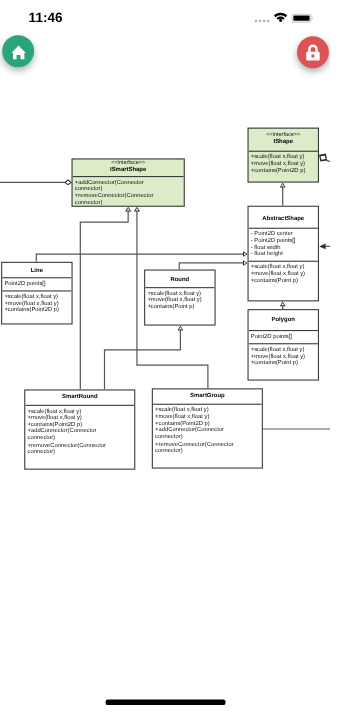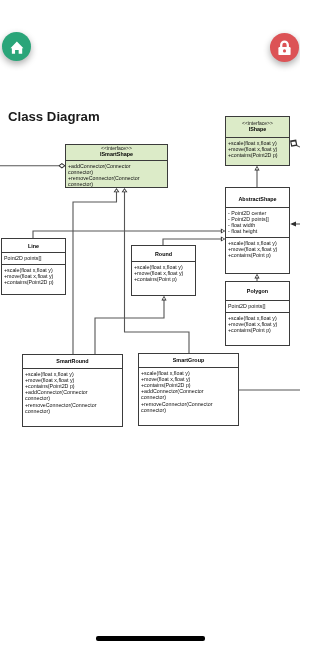--- a/index.html
+++ b/index.html
@@ -35,36 +35,56 @@
   .cls .cname { font-size:5.4px; font-weight:bold; color:#000; display:block; line-height:6.6px; }
   .cls .sect { border-top:1px solid #3b3b3b; padding:1.5px 2px 0 2px; }
   .cls .row { font-size:5.3px; color:#111; line-height:6.2px; max-width:73px; }
 
 </style>
 </head>
 <body>
 
 <div class="phone">
 
+  <div class="status">
+    <div class="clock">11:46</div>
+    <svg class="sb-icons" width="70" height="26" viewBox="0 0 70 26">
+      <g fill="#b0b0b0">
+        <circle cx="3.8" cy="19.1" r="1.2"></circle>
+          <circle cx="7.3" cy="19.1" r="1.2"></circle>
+        <circle cx="11.1" cy="19.1" r="1.2"></circle>
+          <circle cx="14.7" cy="19.1" r="1.2"></circle>
+      </g>
+      <g fill="#000" transform="translate(20.1,11.7)">
+        <path d="M6 0 C3.5 0 1.3 1.05 0 2.4 L1.5 4.0 C2.6 2.85 4.2 2.15 6 2.15 C7.8 2.15 9.4 2.85 10.5 4.0 L12 2.4 C10.7 1.05 8.5 0 6 0 Z"></path>
+        <path d="M6 3.3 C4.5 3.3 3.15 3.9 2.25 4.85 L3.65 6.25 C4.25 5.65 5.1 5.3 6 5.3 C6.9 5.3 7.75 5.65 8.35 6.25 L9.75 4.85 C8.85 3.9 7.5 3.3 6 3.3 Z"></path>
+        <circle cx="6" cy="7.0" r="1.35"></circle>
+      </g>
+      <g transform="translate(35.9,12.4)">
+        <rect x="0.5" y="0.5" width="17.4" height="7.2" rx="2.0" ry="2.0" fill="none" stroke="#c9c9c9" stroke-width="1"></rect>
+        <rect x="1.8" y="1.7" width="14.8" height="4.8" rx="1.0" ry="1.0" fill="#000"></rect>
+        <path d="M18.9 2.5 L18.9 5.7 C19.8 5.4 19.8 2.8 18.9 2.5 Z" fill="#c9c9c9"></path>
+      </g>
+    </svg>
+  </div>
 
   <div class="fab fab-home">
     <svg width="16" height="16" viewBox="0 0 24 24">
       <path d="M11.8 3.7 L2.2 13.8 L4.3 13.8 L4.3 22.2 L9.1 22.2 L9.1 16.5 L14.5 16.5 L14.5 22.2 L19.8 22.2 L19.8 13.8 L21.7 13.8 Z" fill="#fff"></path>
     </svg>
   </div>
 
   <div class="fab fab-lock">
     <svg width="19" height="19" viewBox="0 0 24 24">
       <path d="M12 3.2 A5.6 5.6 0 0 0 6.4 8.8 L6.4 12.2 L9.3 12.2 L9.3 8.8 A2.7 2.7 0 0 1 14.7 8.8 L14.7 12.2 L17.6 12.2 L17.6 8.8 A5.6 5.6 0 0 0 12 3.2 Z" fill="#fff"></path>
       <rect x="4.3" y="11.4" width="15.4" height="10.2" rx="1.5" fill="#fff"></rect>
       <circle cx="12" cy="16.3" r="2.0" fill="#dc5356"></circle>
     </svg>
   </div>
 
-  <div class="title">Class Diagram</div>
 
   <svg class="conn" width="300" height="649" viewBox="0 0 300 649">
     <g fill="none" stroke="#565656" stroke-width="1.1">
       <path d="M73 354 L73 202 L116.5 202 L116.5 189.6"></path>
       <path d="M189 353 L189 332 L124.5 332 L124.5 189.6"></path>
       <path d="M33 238 L33 231 L221.6 231"></path>
       <path d="M163 245 L163 239 L221.6 239"></path>
       <path d="M95 354 L95 318 L164 318 L164 299.5"></path>
       <path d="M257 187 L257 169.5"></path>
       <path d="M257 281 L257 277.5"></path>

